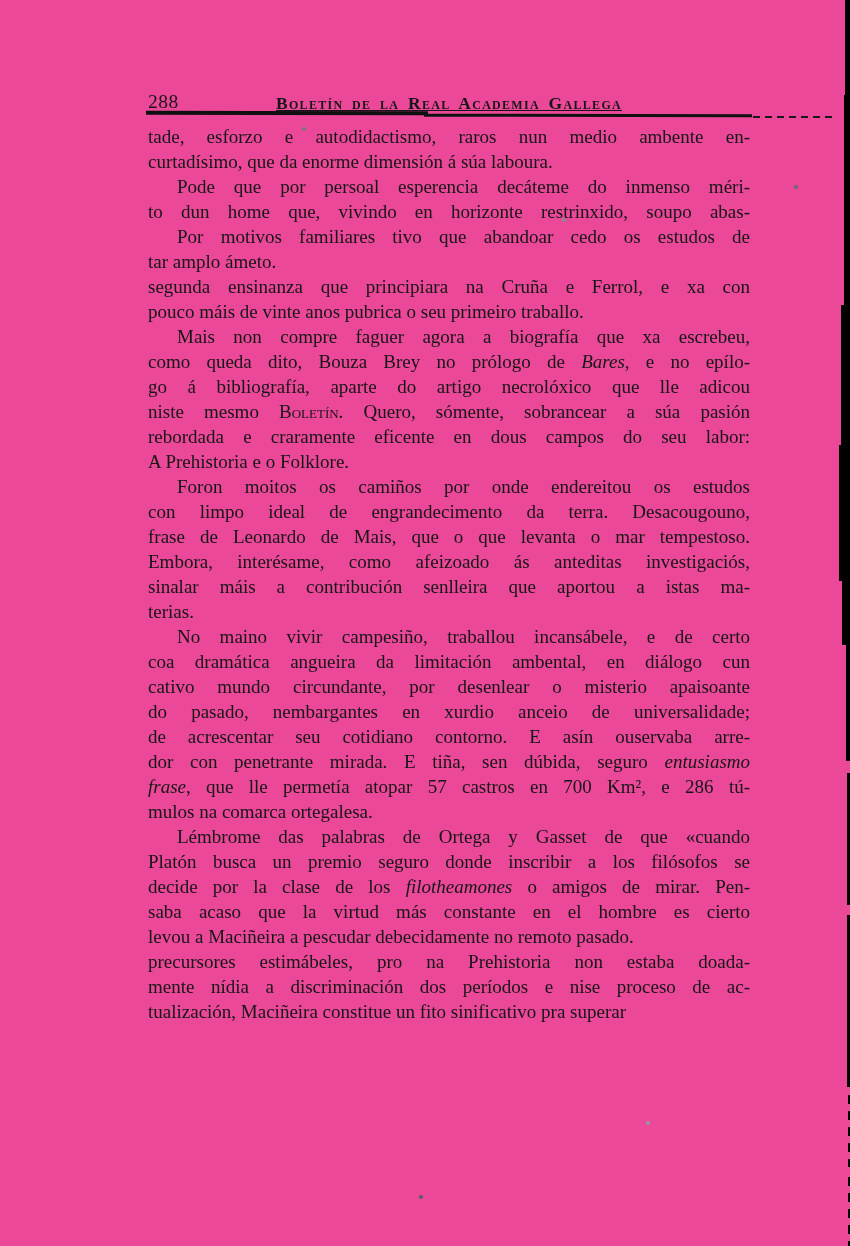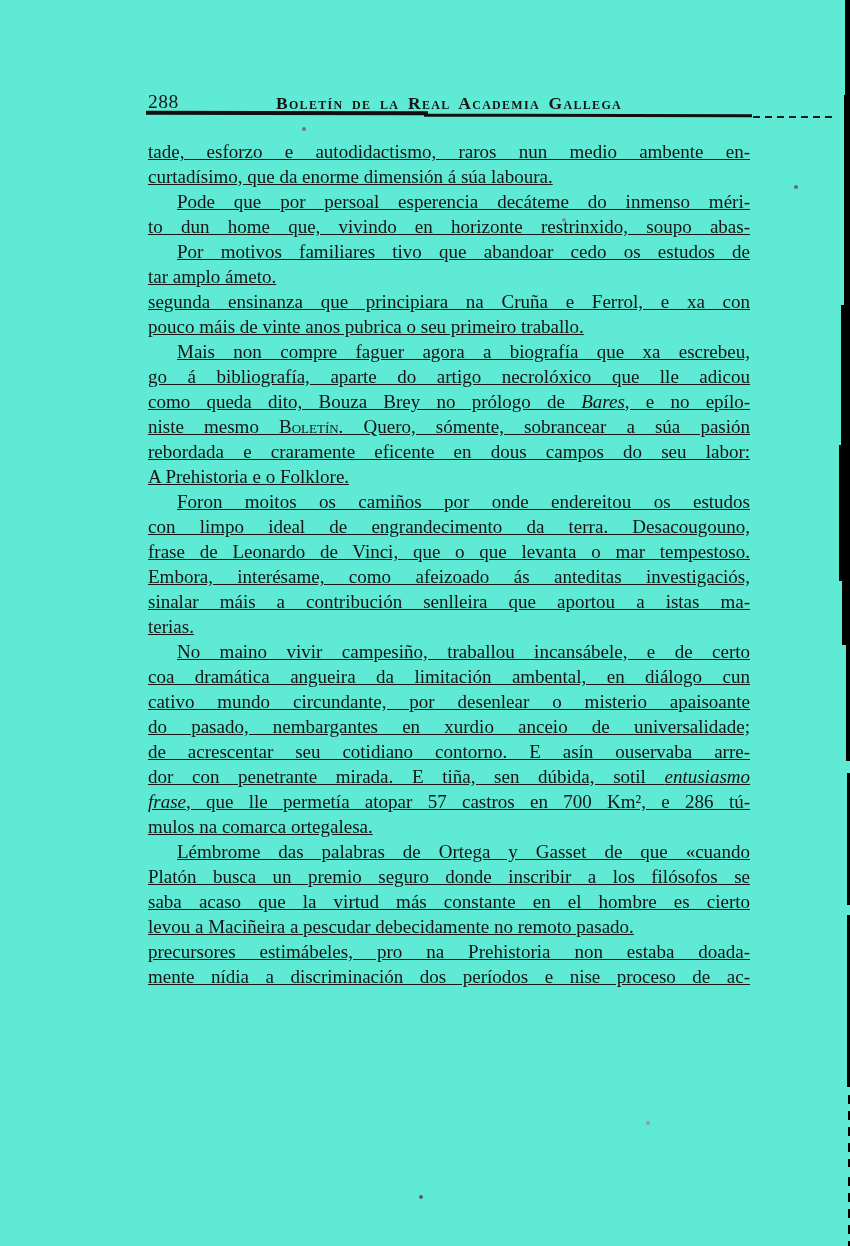--- a/index.html
+++ b/index.html
@@ -21,34 +21,34 @@
   #journal-title {
     position: absolute;
     left: 148px; top: 93px;
     width: 602px;
     text-align: center;
     font-variant: small-caps;
     font-weight: 700;
     font-size: 17.5px;
     letter-spacing: 1.3px;
     word-spacing: 3px;
+    text-decoration: underline;
   }
   .rule { position: absolute; background: #101010; }
   #rule-a { left: 146px; top: 111px; width: 282px; height: 4px; transform: rotate(0.12deg); }
   #rule-b { left: 424px; top: 114px; width: 328px; height: 3px; transform: rotate(0.10deg); }
   #rule-c {
     left: 753px; top: 116px; width: 80px; height: 2px;
     background: repeating-linear-gradient(90deg, #1a1a1a 0 7px, transparent 7px 12px);
   }
   
   #text-block {
     position: absolute;
-    left: 148px; top: 139px;
+    left: 148px; top: 124px;
     width: 602px;
-    text-decoration: underline;
   }
   .line {
     height: 25px;
     line-height: 25px;
     font-size: 19px;
     text-align: justify;
     text-align-last: justify;
     text-justify: inter-word;
     overflow: hidden;
     white-space: normal;
@@ -76,65 +76,67 @@
     position: absolute; left: 0; top: 0; width: 2px; height: 2px;
     background: transparent; border-radius: 50%;
     box-shadow: 795px 186px 0 1px #6a6a6a, 420px 1196px 0 1px #5d5d5d,
                 563px 219px 0 1px #8a8a8a, 647px 1122px 0 1px #9a9a9a,
                 303px 128px 0 1px #777777;
   }
 </style>
 </head>
 <body>
 
-<div id="page" style="background: #5eead4; color: rgb(22, 22, 22);">
+<div id="page" style="background: #ec4899; color: rgb(22, 22, 22);">
 
   <div id="pagenum">288</div>
 
   <div id="journal-title">Boletín de la Real Academia Gallega</div>
 
   <div id="rule-a" class="rule"></div>
   <div id="rule-b" class="rule"></div>
   <div id="rule-c" class="rule"></div>
 
   <div id="text-block">
       <div class="line"><span>tade, esforzo e autodidactismo, raros nun medio ambente en-</span></div>
       <div class="line noj"><span>curtadísimo, que da enorme dimensión á súa laboura.</span></div>
       <div class="line ind"><span>Pode que por persoal esperencia decáteme do inmenso méri-</span></div>
       <div class="line"><span>to dun home que, vivindo en horizonte restrinxido, soupo abas-</span></div>
       <div class="line ind"><span>Por motivos familiares tivo que abandoar cedo os estudos de</span></div>
       <div class="line noj"><span>tar amplo ámeto.</span></div>
       <div class="line"><span>segunda ensinanza que principiara na Cruña e Ferrol, e xa con</span></div>
       <div class="line noj"><span>pouco máis de vinte anos pubrica o seu primeiro traballo.</span></div>
       <div class="line ind"><span>Mais non compre faguer agora a biografía que xa escrebeu,</span></div>
+      <div class="line"><span>como queda dito, Bouza Brey no prólogo de </span><span class="i">Bares</span><span>, e no epílo-</span></div>
       <div class="line"><span>go á bibliografía, aparte do artigo necrolóxico que lle adicou</span></div>
-      <div class="line"><span>como queda dito, Bouza Brey no prólogo de </span><span class="i">Bares</span><span>, e no epílo-</span></div>
       <div class="line"><span>niste mesmo </span><span class="sc">Boletín</span><span>. Quero, sómente, sobrancear a súa pasión</span></div>
       <div class="line"><span>rebordada e craramente eficente en dous campos do seu labor:</span></div>
       <div class="line noj"><span>A Prehistoria e o Folklore.</span></div>
       <div class="line ind"><span>Foron moitos os camiños por onde endereitou os estudos</span></div>
       <div class="line"><span>con limpo ideal de engrandecimento da terra. Desacougouno,</span></div>
-      <div class="line"><span>frase de Leonardo de Vinci, que o que levanta o mar tempestoso.</span></div>
+      <div class="line"><span>frase de Leonardo de Mais, que o que levanta o mar tempestoso.</span></div>
       <div class="line"><span>Embora, interésame, como afeizoado ás anteditas investigaciós,</span></div>
       <div class="line"><span>sinalar máis a contribución senlleira que aportou a istas ma-</span></div>
       <div class="line noj"><span>terias.</span></div>
       <div class="line ind"><span>No maino vivir campesiño, traballou incansábele, e de certo</span></div>
       <div class="line"><span>coa dramática angueira da limitación ambental, en diálogo cun</span></div>
       <div class="line"><span>cativo mundo circundante, por desenlear o misterio apaisoante</span></div>
       <div class="line"><span>do pasado, nembargantes en xurdio anceio de universalidade;</span></div>
       <div class="line"><span>de acrescentar seu cotidiano contorno. E asín ouservaba arre-</span></div>
-      <div class="line"><span>dor con penetrante mirada. E tiña, sen dúbida, sotil </span><span class="i">entusiasmo</span></div>
+      <div class="line"><span>dor con penetrante mirada. E tiña, sen dúbida, seguro </span><span class="i">entusiasmo</span></div>
       <div class="line"><span class="i">frase</span><span>, que lle permetía atopar 57 castros en 700 Km², e 286 tú-</span></div>
       <div class="line noj"><span>mulos na comarca ortegalesa.</span></div>
       <div class="line ind"><span>Lémbrome das palabras de Ortega y Gasset de que «cuando</span></div>
       <div class="line"><span>Platón busca un premio seguro donde inscribir a los filósofos se</span></div>
+      <div class="line"><span>decide por la clase de los </span><span class="i">filotheamones</span><span> o amigos de mirar. Pen-</span></div>
       <div class="line"><span>saba acaso que la virtud más constante en el hombre es cierto</span></div>
       <div class="line noj"><span>levou a Maciñeira a pescudar debecidamente no remoto pasado.</span></div>
       <div class="line"><span>precursores estimábeles, pro na Prehistoria non estaba doada-</span></div>
       <div class="line"><span>mente nídia a discriminación dos períodos e nise proceso de ac-</span></div>
+      <div class="line noj"><span>tualización, Maciñeira constitue un fito sinificativo pra superar</span></div>
     </div>
 
   <div>
     <div id="art-a" class="art"></div>
     <div id="art-b" class="art"></div>
     <div id="art-c" class="art"></div>
     <div id="art-d" class="art"></div>
     <div id="art-e" class="art"></div>
     <div id="art-f" class="art"></div>
     <div id="art-g" class="art"></div>

